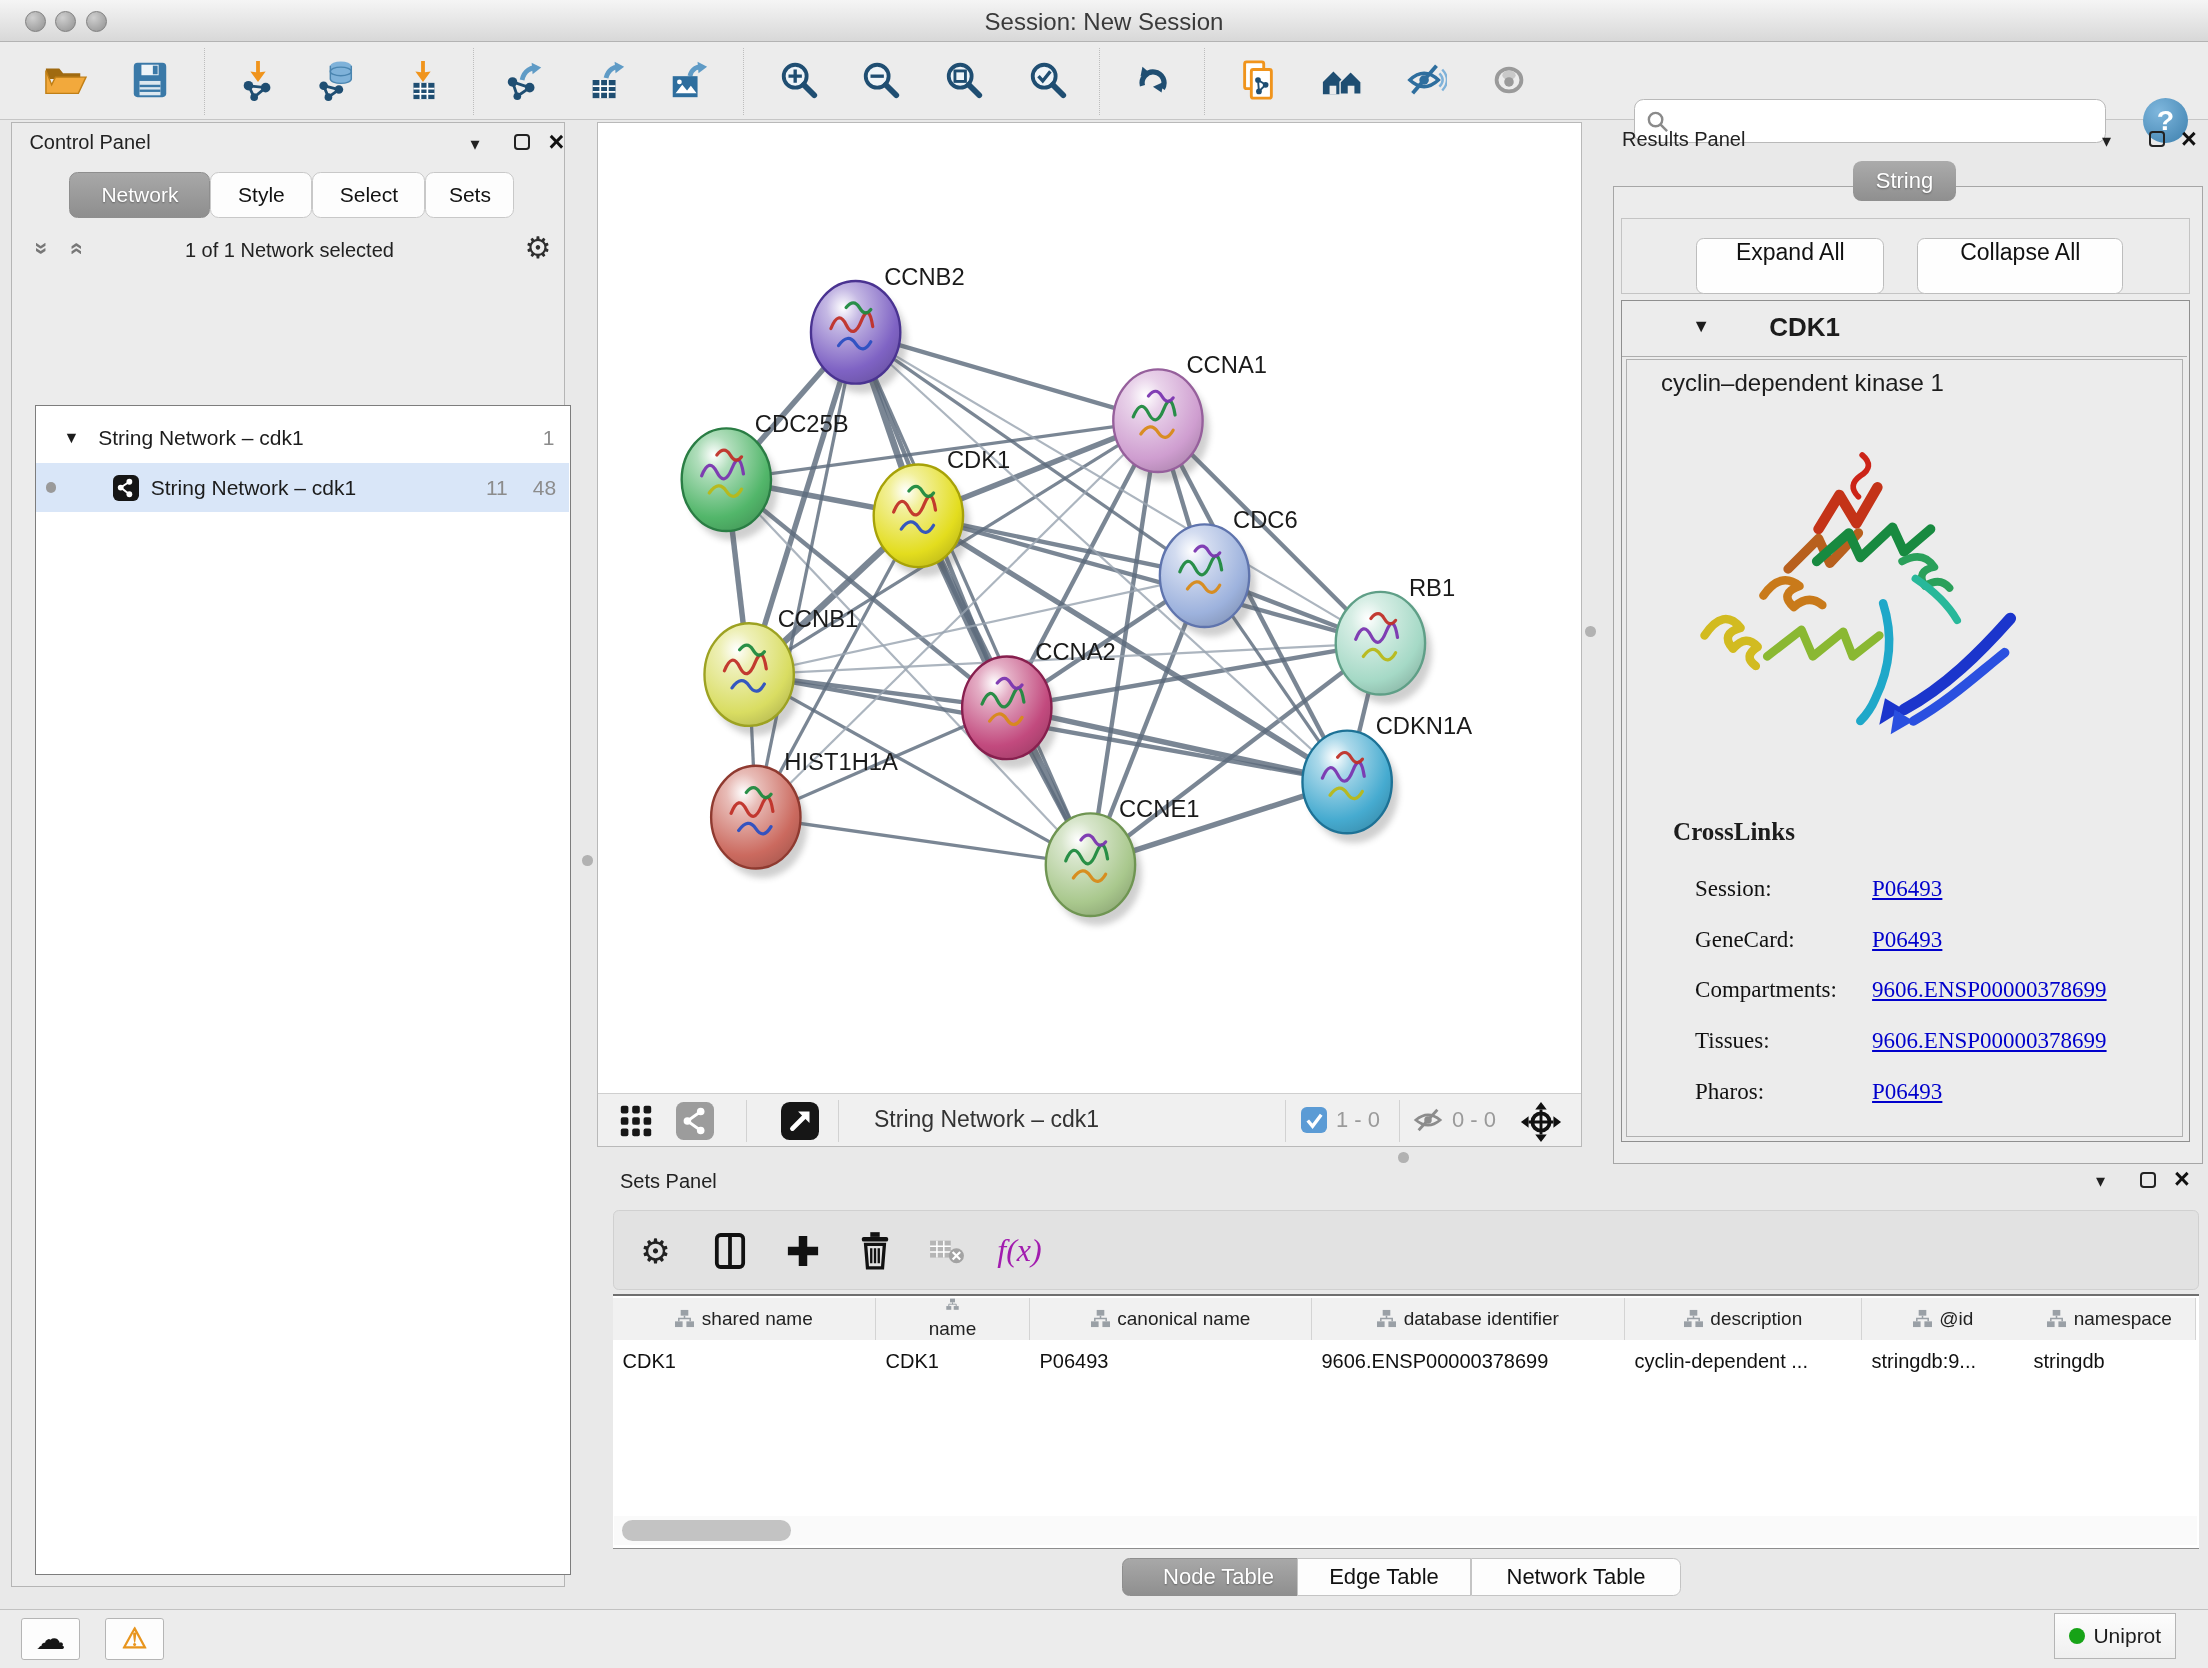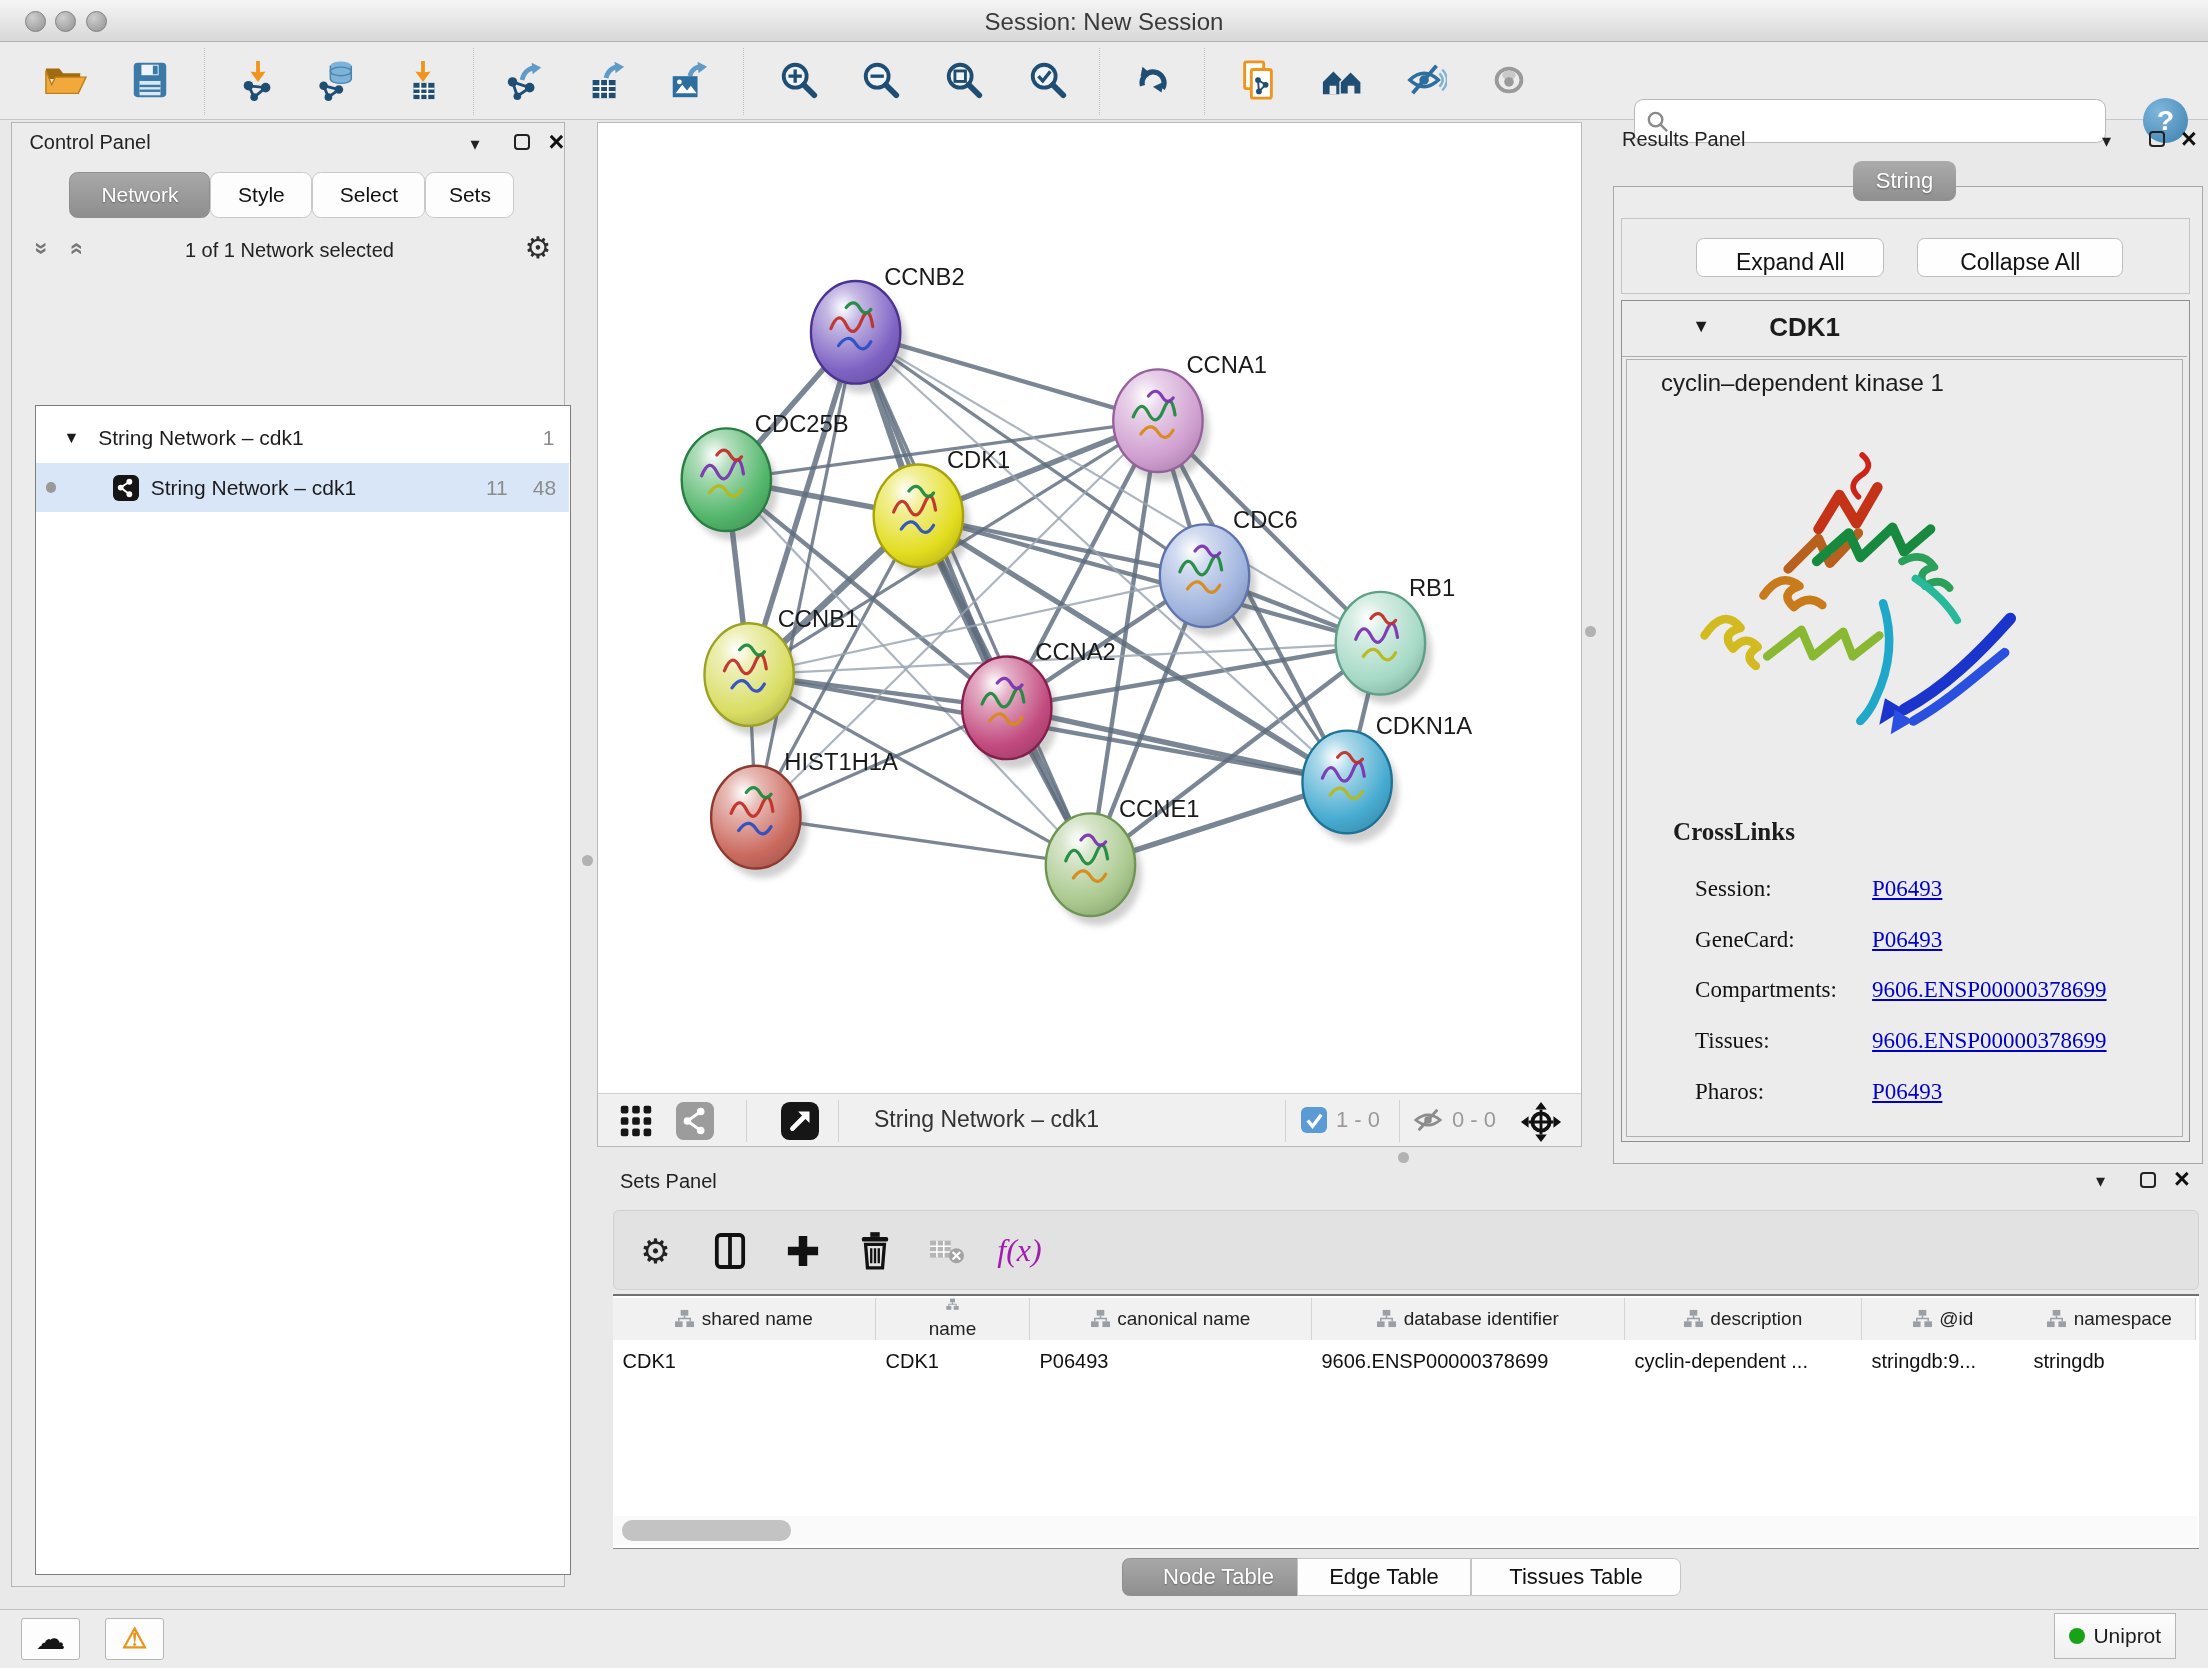--- a/index.html
+++ b/index.html
@@ -50,22 +50,22 @@
   #net-footer .title { font-size:23px; color:#333; }
   .cnt { font-size:22px; color:#9a9a9a; }
 
   
   #results-panel { left:1607px; top:122px; width:595px; height:1065px; }
   #string-tab { left:246px; top:39px; width:103px; height:40px; border-radius:8.6px;
     background:linear-gradient(#ababab,#8f8f8f); color:#fff; font-size:22px; display:flex; align-items:center;
     justify-content:center; text-shadow:0 1px 1.9px rgba(0,0,0,.35); z-index:2; }
   #rp-pane { left:5.7px; top:64px; width:590px; height:978px; border:1.9px solid #a6a6a6; background:#ececec; }
   #rp-btnbox { left:7.6px; top:31px; width:569px; height:76px; border:1px solid #c4c4c4; background:#ececec; }
-  .rp-btn { top:19px; height:39px; background:#fefefe; border:1px solid #bdbdbd; border-radius:7.6px;
-    display:flex; align-items:flex-end; justify-content:center; font-size:23px; color:#111; }
+  .rp-btn { top:19px; height:56px; background:#fefefe; border:1px solid #bdbdbd; border-radius:7.6px;
+    display:flex; align-items:flex-start; justify-content:center; font-size:23px; color:#111; }
   #cdk1-box { left:7.6px; top:113px; width:569px; height:842px; border:1.9px solid #8f8f8f; background:#ececec; }
   #cdk1-head { left:0; top:0; width:565px; height:56px; border-bottom:1px solid #adadad; }
   #cdk1-desc-box { left:3.8px; top:58px; width:557px; height:778px; border:1px solid #b0b0b0; background:#ececec; }
   .serif { font-family:"Liberation Serif", serif; }
   .xl-label { font-size:23px; color:#111; }
   .xl-link { font-size:23px; color:#0000cc; text-decoration:underline; }
 
   
   #tp-toolbar { left:613px; top:1210px; width:1586px; height:80px; background:#e2e2e2; border:1px solid #d0d0d0; border-radius:5.7px; }
   .tp-ic { top:13.3px; width:53px; height:53px; display:flex; align-items:center; justify-content:center; }
@@ -762,21 +762,21 @@
   <div class="abs" id="tp-thumb"></div>
 </div>
 
 <div class="abs btab sel" style="left:1122px; width:193px; border-radius:7.6px 0 0 7.6px">
     <span>Node Table</span>
   </div>
 <div class="abs btab" style="left:1297px; width:174px">
     <span>Edge Table</span>
   </div>
 <div class="abs btab" style="left:1471px; width:210px; border-radius:0 7.6px 7.6px 0">
-    <span>Tissues Table</span>
+    <span>Network Table</span>
   </div>
 
 <div class="abs" id="statusbar">
   <div class="abs sb-btn" style="left:21px">
     <span style="font-size:30px; color:#161616">☁</span>
   </div>
   <div class="abs sb-btn" style="left:105px">
     <span style="font-size:28.5px; color:#e8951e; font-weight:bold">⚠</span>
   </div>
   <div class="abs" id="memory-btn">

